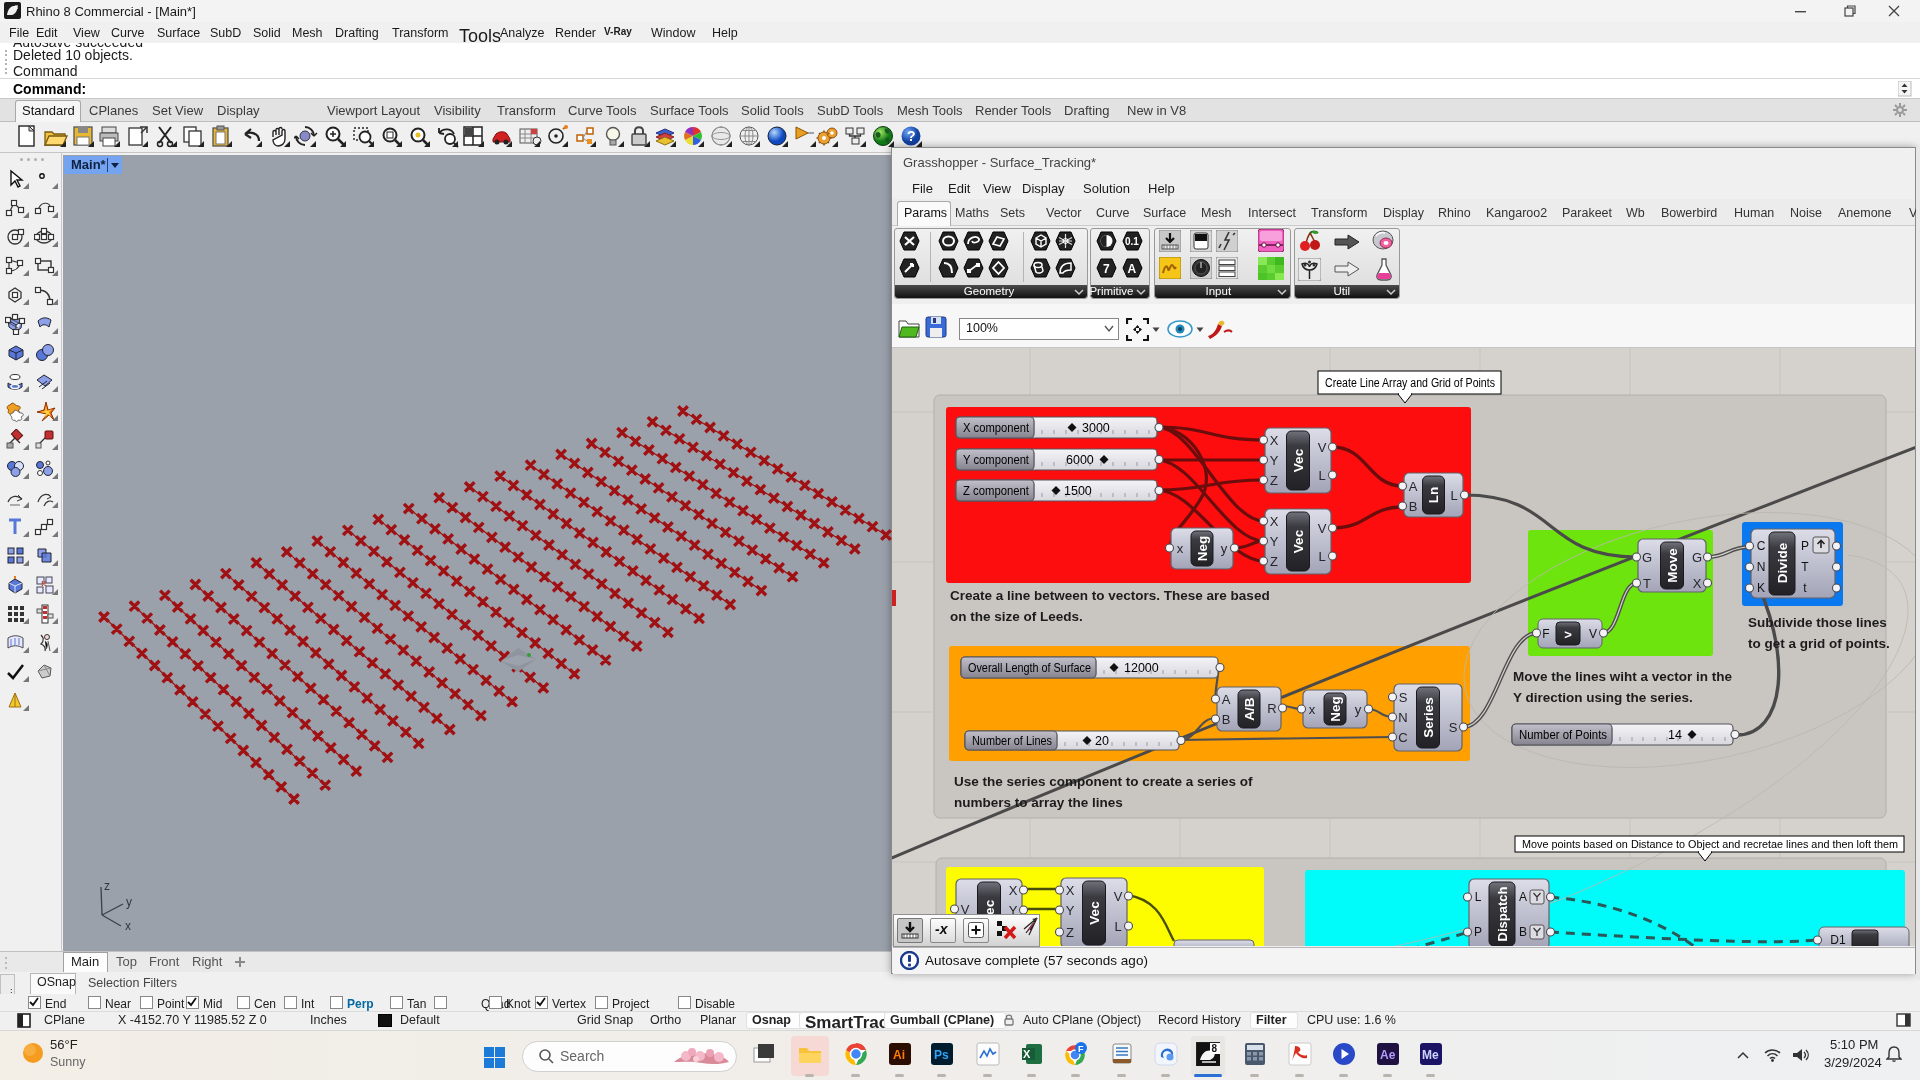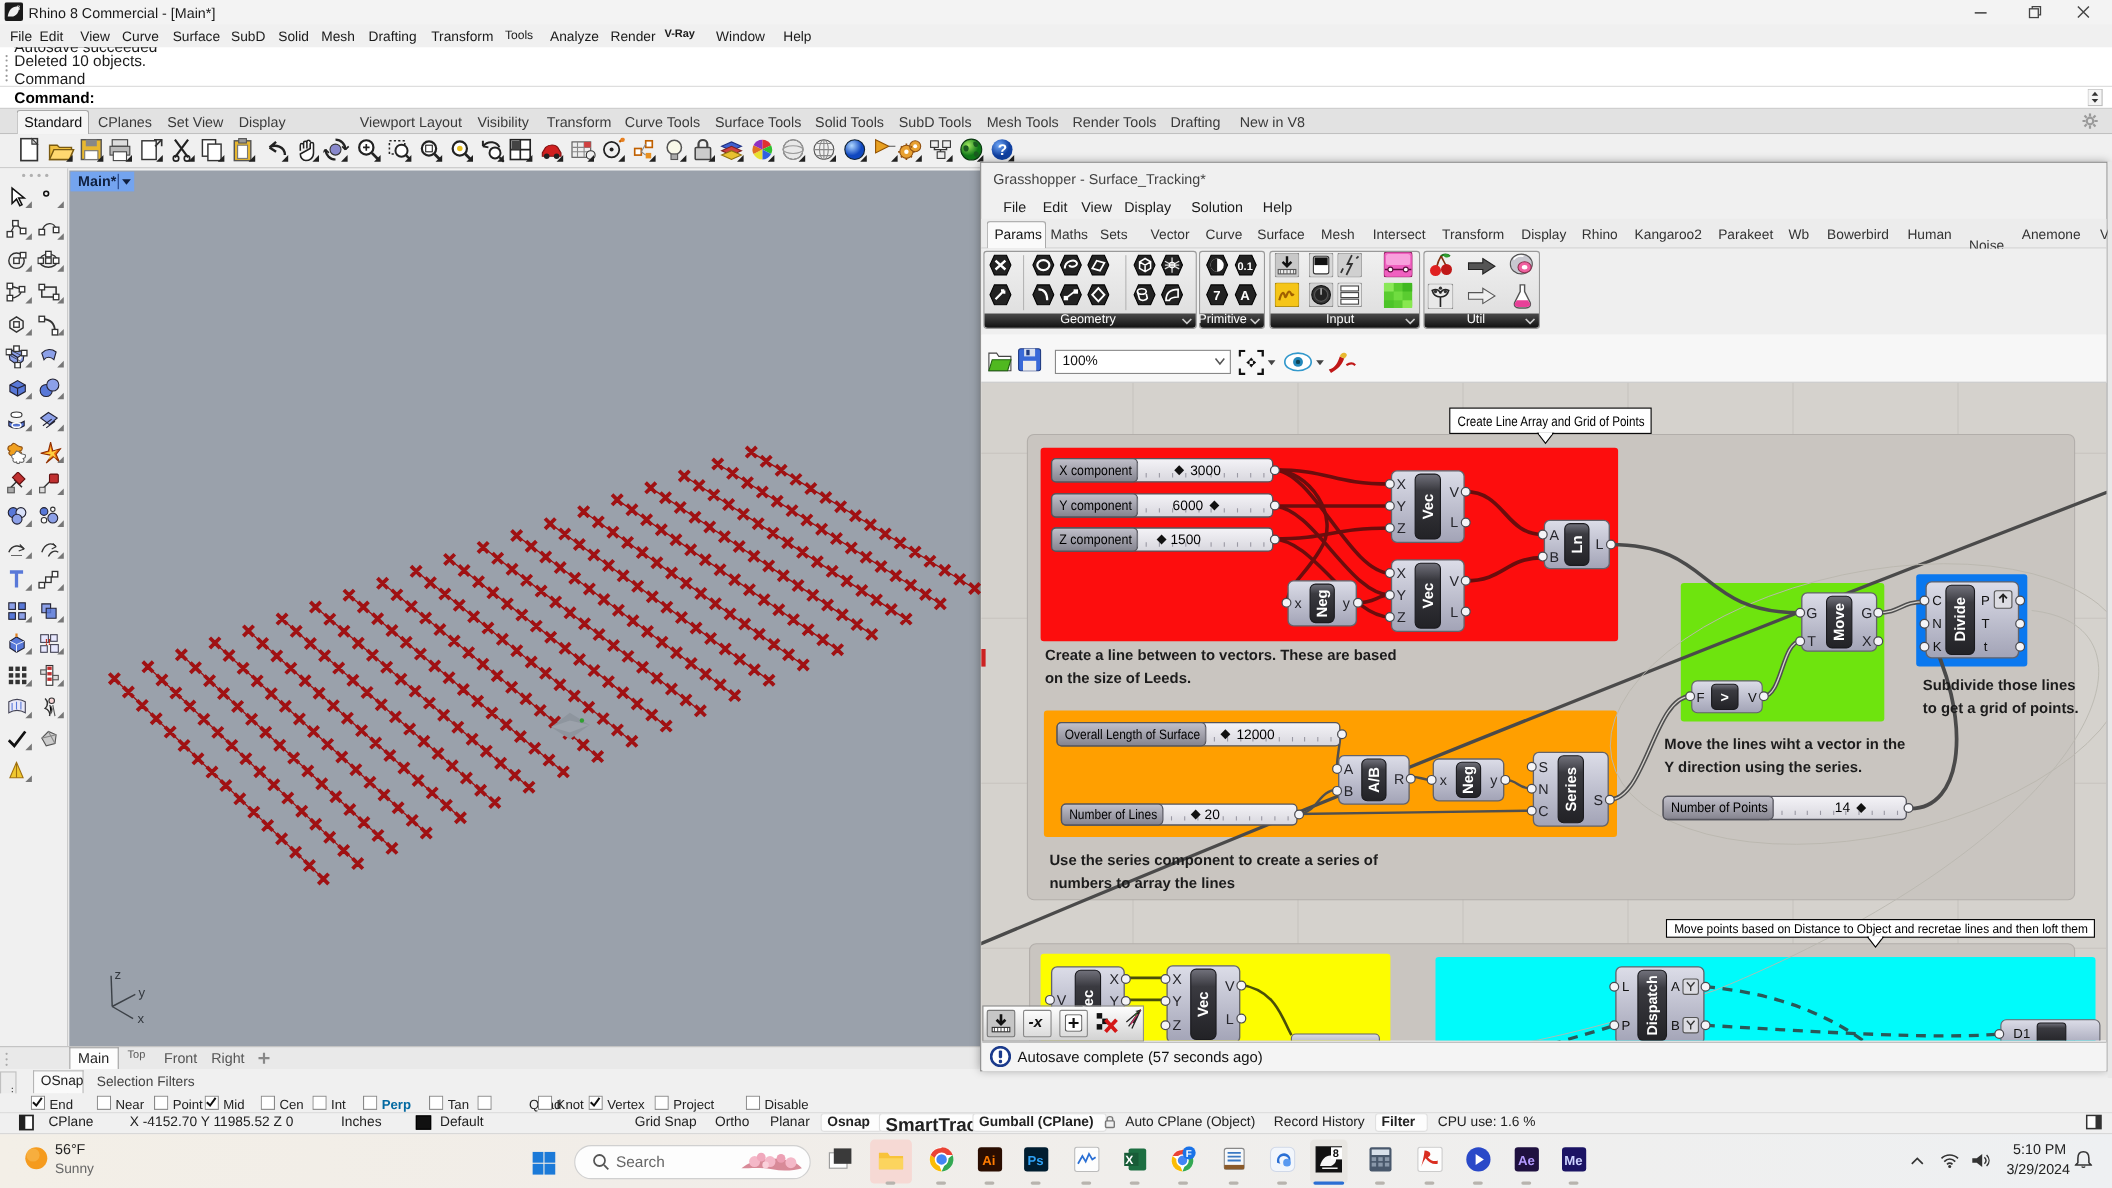--- a/index.html
+++ b/index.html
@@ -26,21 +26,21 @@
 <div style="position:absolute;left:9px;top:26px;font-size:12.5px;color:#1a1a1a;font-weight:normal;white-space:nowrap;">File</div>
 <div style="position:absolute;left:36px;top:26px;font-size:12.5px;color:#1a1a1a;font-weight:normal;white-space:nowrap;">Edit</div>
 <div style="position:absolute;left:73px;top:26px;font-size:12.5px;color:#1a1a1a;font-weight:normal;white-space:nowrap;">View</div>
 <div style="position:absolute;left:111px;top:26px;font-size:12.5px;color:#1a1a1a;font-weight:normal;white-space:nowrap;">Curve</div>
 <div style="position:absolute;left:157px;top:26px;font-size:12.5px;color:#1a1a1a;font-weight:normal;white-space:nowrap;">Surface</div>
 <div style="position:absolute;left:210px;top:26px;font-size:12.5px;color:#1a1a1a;font-weight:normal;white-space:nowrap;">SubD</div>
 <div style="position:absolute;left:253px;top:26px;font-size:12.5px;color:#1a1a1a;font-weight:normal;white-space:nowrap;">Solid</div>
 <div style="position:absolute;left:292px;top:26px;font-size:12.5px;color:#1a1a1a;font-weight:normal;white-space:nowrap;">Mesh</div>
 <div style="position:absolute;left:335px;top:26px;font-size:12.5px;color:#1a1a1a;font-weight:normal;white-space:nowrap;">Drafting</div>
 <div style="position:absolute;left:392px;top:26px;font-size:12.5px;color:#1a1a1a;font-weight:normal;white-space:nowrap;">Transform</div>
-<div style="position:absolute;left:459px;top:26px;font-size:11px;color:#1a1a1a;font-weight:normal;white-space:nowrap;">Tools</div>
+<div style="position:absolute;left:459px;top:26px;font-size:18px;color:#1a1a1a;font-weight:normal;white-space:nowrap;">Tools</div>
 <div style="position:absolute;left:500px;top:26px;font-size:12.5px;color:#1a1a1a;font-weight:normal;white-space:nowrap;">Analyze</div>
 <div style="position:absolute;left:555px;top:26px;font-size:12.5px;color:#1a1a1a;font-weight:normal;white-space:nowrap;">Render</div>
 <div style="position:absolute;left:604px;top:26px;font-size:10px;color:#1a1a1a;font-weight:bold;white-space:nowrap;">V-Ray</div>
 <div style="position:absolute;left:651px;top:26px;font-size:12.5px;color:#1a1a1a;font-weight:normal;white-space:nowrap;">Window</div>
 <div style="position:absolute;left:712px;top:26px;font-size:12.5px;color:#1a1a1a;font-weight:normal;white-space:nowrap;">Help</div>
 <div style="position:absolute;left:0;top:43px;width:1920px;height:36px;background:#ffffff;border-bottom:1px solid #d8d8d8;overflow:hidden;">
     <div style="position:absolute;left:13px;top:-9px;font-size:14px;color:#1a1a1a;text-decoration:line-through;">Autosave succeeded</div>
     <div style="position:absolute;left:13px;top:4px;font-size:14px;color:#1a1a1a;">Deleted 10 objects.</div>
     <div style="position:absolute;left:13px;top:20px;font-size:14px;color:#1a1a1a;">Command</div>
   </div>
@@ -670,21 +670,21 @@
     </g>
     <g font-size="12" fill="#33383e">
       <text x="104" y="890">z</text>
       <text x="126" y="906">y</text>
       <text x="125" y="930">x</text>
     </g>
   </svg>
 <div style="position:absolute;left:0px;top:951px;width:893px;height:21px;background:#e9e9e9;border-top:1px solid #c0c0c0;"></div>
 <div style="position:absolute;left:63px;top:952px;width:45px;height:20px;background:#fdfdfd;border:1px solid #a0a0a0;border-bottom:none;"></div>
 <div style="position:absolute;left:71px;top:954px;font-size:13px;color:#222;font-weight:normal;white-space:nowrap;">Main</div>
-<div style="position:absolute;left:116px;top:954px;font-size:10px;color:#555;font-weight:normal;white-space:nowrap;">Top</div>
+<div style="position:absolute;left:116px;top:954px;font-size:13px;color:#555;font-weight:normal;white-space:nowrap;">Top</div>
 <div style="position:absolute;left:149px;top:954px;font-size:13px;color:#555;font-weight:normal;white-space:nowrap;">Front</div>
 <div style="position:absolute;left:192px;top:954px;font-size:13px;color:#555;font-weight:normal;white-space:nowrap;">Right</div>
 <svg style="position:absolute;left:234px;top:956px;" width="12" height="12" viewBox="0 0 12 12">
     <path d="M5 1 L7 1 L7 5 L11 5 L11 7 L7 7 L7 11 L5 11 L5 7 L1 7 L1 5 L5 5 Z" fill="#888"></path>
   </svg>
 <div style="position:absolute;left:0px;top:972px;width:1920px;height:22px;background:#f0f0f0;"></div>
 <div style="position:absolute;left:16px;top:972px;width:880px;height:22px;background:#f0f0f0;"></div>
 <div style="position:absolute;left:30px;top:973px;width:46px;height:21px;background:#fafafa;border:1px solid #b5b5b5;border-bottom:none;"></div>
 <div style="position:absolute;left:37px;top:975px;font-size:12.5px;color:#222;font-weight:normal;white-space:nowrap;">OSnap</div>
 <div style="position:absolute;left:88px;top:976px;font-size:12.5px;color:#444;font-weight:normal;white-space:nowrap;">Selection Filters</div>
@@ -955,21 +955,21 @@
 <div style="position:absolute;left:1201px;top:206px;font-size:12.5px;color:#333;font-weight:normal;white-space:nowrap;">Mesh</div>
 <div style="position:absolute;left:1248px;top:206px;font-size:12.5px;color:#333;font-weight:normal;white-space:nowrap;">Intersect</div>
 <div style="position:absolute;left:1311px;top:206px;font-size:12.5px;color:#333;font-weight:normal;white-space:nowrap;">Transform</div>
 <div style="position:absolute;left:1383px;top:206px;font-size:12.5px;color:#333;font-weight:normal;white-space:nowrap;">Display</div>
 <div style="position:absolute;left:1438px;top:206px;font-size:12.5px;color:#333;font-weight:normal;white-space:nowrap;">Rhino</div>
 <div style="position:absolute;left:1486px;top:206px;font-size:12.5px;color:#333;font-weight:normal;white-space:nowrap;">Kangaroo2</div>
 <div style="position:absolute;left:1562px;top:206px;font-size:12.5px;color:#333;font-weight:normal;white-space:nowrap;">Parakeet</div>
 <div style="position:absolute;left:1626px;top:206px;font-size:12.5px;color:#333;font-weight:normal;white-space:nowrap;">Wb</div>
 <div style="position:absolute;left:1661px;top:206px;font-size:12.5px;color:#333;font-weight:normal;white-space:nowrap;">Bowerbird</div>
 <div style="position:absolute;left:1734px;top:206px;font-size:12.5px;color:#333;font-weight:normal;white-space:nowrap;">Human</div>
-<div style="position:absolute;left:1790px;top:216px;font-size:12.5px;color:#333;font-weight:normal;white-space:nowrap;">Noise</div>
+<div style="position:absolute;left:1790px;top:206px;font-size:12.5px;color:#333;font-weight:normal;white-space:nowrap;">Noise</div>
 <div style="position:absolute;left:1838px;top:206px;font-size:12.5px;color:#333;font-weight:normal;white-space:nowrap;">Anemone</div>
 <div style="position:absolute;left:1909px;top:206px;font-size:12.5px;color:#333;font-weight:normal;white-space:nowrap;">V-</div>
 <div style="position:absolute;left:892px;top:226px;width:1023px;height:78px;background:#efefef;"></div>
 <div style="position:absolute;left:894px;top:228px;width:194px;height:71px;background:linear-gradient(#f0f0f0,#dcdcdc);border:1px solid #999;border-radius:3px;"></div>
 <div style="position:absolute;left:895px;top:285px;width:192px;height:13px;background:linear-gradient(#4a4a4a,#111);border-radius:0 0 3px 3px;"></div>
 <div style="position:absolute;left:963.8px;top:285px;font-size:11.5px;color:#fff;font-weight:normal;white-space:nowrap;">Geometry</div>
 <svg style="position:absolute;left:1074px;top:287px;" width="10" height="10" viewBox="0 0 10 10">
     <path d="M1 3 L5 7 L9 3" fill="none" stroke="#ccc" stroke-width="1.5"></path>
   </svg>
 <div style="position:absolute;left:930px;top:232px;width:1px;height:50px;background:#b5b5b5;"></div>

